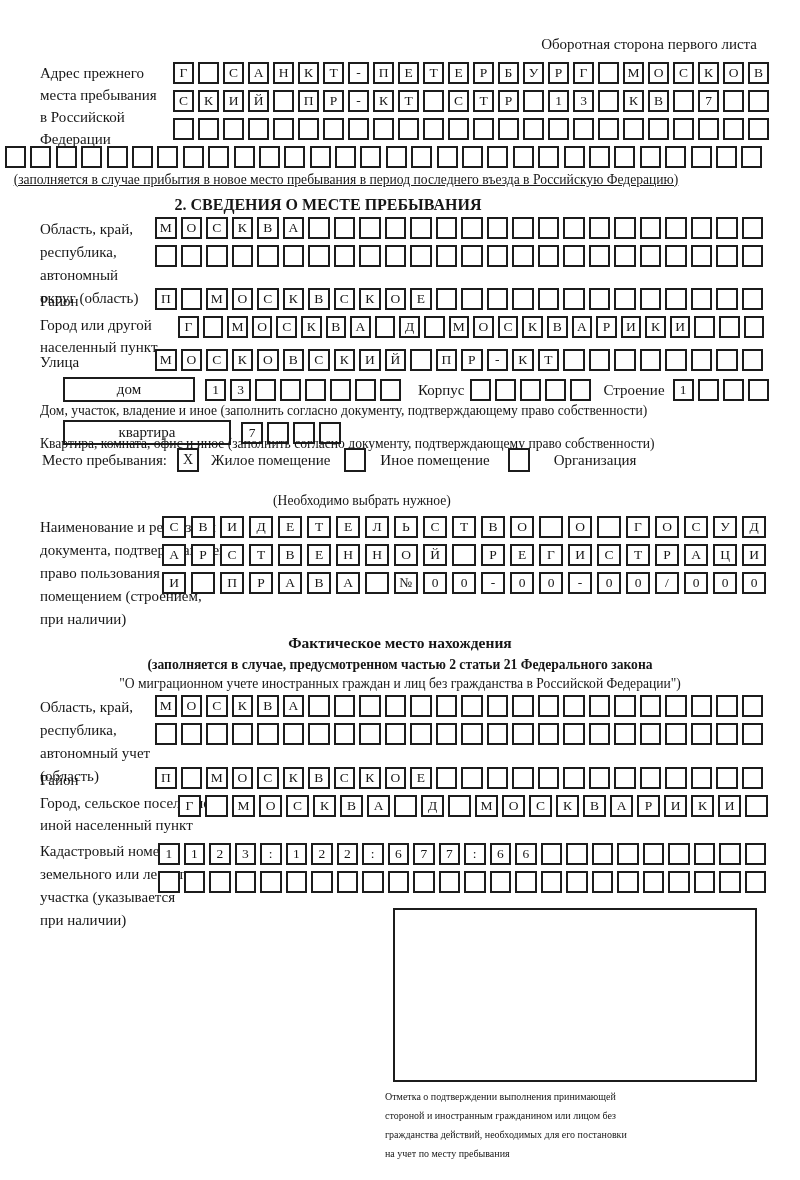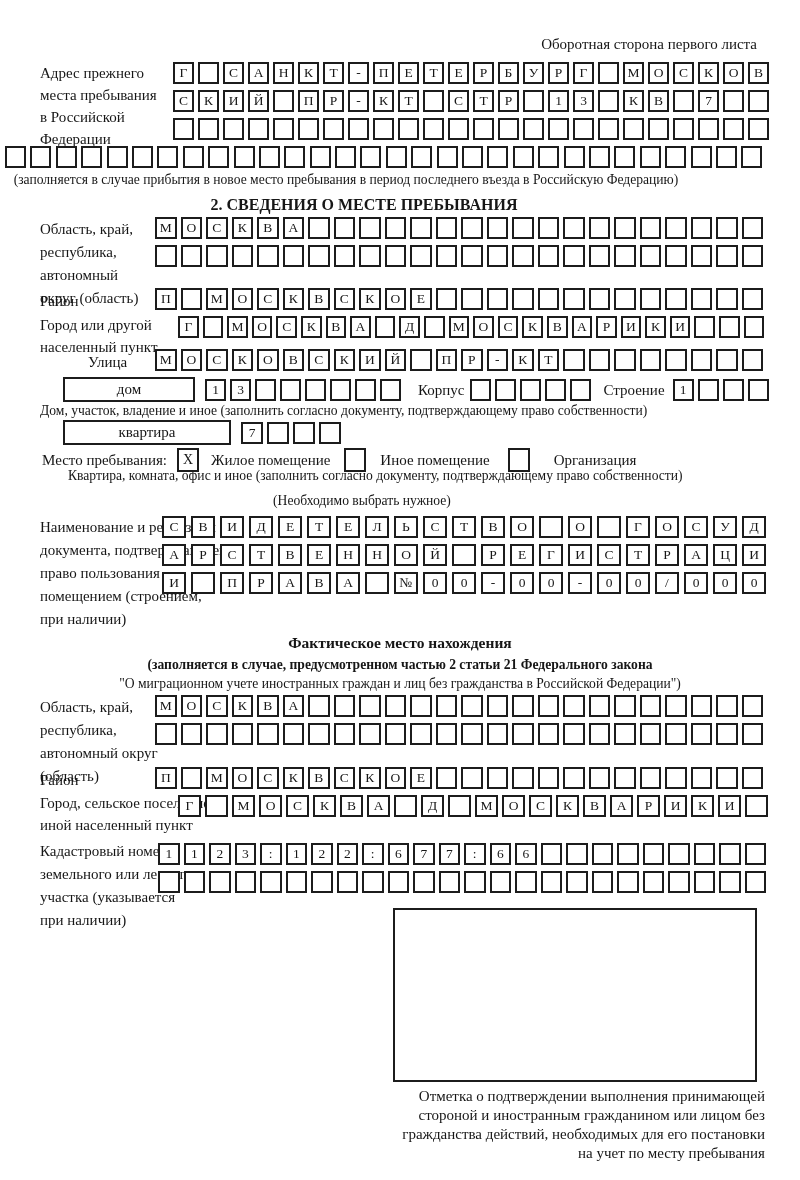--- a/index.html
+++ b/index.html
@@ -21,21 +21,21 @@
   .rowstack{display:flex;flex-direction:column;gap:6px;}
   .widebox{
     box-sizing:border-box;border:2px solid #1c1c1c;height:25px;display:flex;
     align-items:center;justify-content:center;font-size:15px;background:#fff;
   }
   .inlinebox{
     box-sizing:border-box;width:22px;height:24px;border:2px solid #1c1c1c;display:inline-flex;
     align-items:center;justify-content:center;font-size:14px;vertical-align:middle;background:#fff;
   }
   .stamp{box-sizing:border-box;border:2px solid #1c1c1c;background:#fff;}
-  .caption{font-size:15px;line-height:19px;text-align:right;}
+  .caption{font-size:10px;line-height:19px;text-align:left;}
   .lines .line{white-space:nowrap;}
 </style>
 </head>
 <body>
 
 <div class="page">
 
   <div class="abs label" style="top:33px;right:43px;">Оборотная сторона первого листа</div>
 
   <div class="abs label lines" style="top:62px;left:40px;">
@@ -149,23 +149,23 @@
       <span class="cell"></span>
       <span class="cell"></span>
       <span class="cell"></span>
       <span class="cell"></span>
       <span class="cell"></span>
       <span class="cell"></span>
       <span class="cell"></span>
       <span class="cell"></span>
       <span class="cell"></span>
     </div>
-  <div class="abs note center" style="top:172px;left:0;width:692px;">(заполняется в случае прибытия в новое место пребывания в период последнего въезда в Российскую Федерацию)</div>
-
-  <div class="abs title center" style="top:196px;left:0;width:656px;padding-left:36px;">2. СВЕДЕНИЯ О МЕСТЕ ПРЕБЫВАНИЯ</div>
+  <div class="abs note center" style="top:172px;left:0;width:692px;text-decoration:underline;">(заполняется в случае прибытия в новое место пребывания в период последнего въезда в Российскую Федерацию)</div>
+
+  <div class="abs title center" style="top:196px;left:0;width:656px;">2. СВЕДЕНИЯ О МЕСТЕ ПРЕБЫВАНИЯ</div>
 
   <div class="abs label lines" style="top:218px;left:40px;line-height:23px;">
       <div class="line">Область, край,</div>
       <div class="line">республика,</div>
       <div class="line">автономный</div>
       <div class="line">округ (область)</div>
     </div>
   <div class="abs rowstack" style="top:217px;left:155px;">
     <div class="cells" style="--cw:21.5px;">
         <span class="cell">М</span>
@@ -273,21 +273,21 @@
       <span class="cell">А</span>
       <span class="cell">Р</span>
       <span class="cell">И</span>
       <span class="cell">К</span>
       <span class="cell">И</span>
       <span class="cell"></span>
       <span class="cell"></span>
       <span class="cell"></span>
     </div>
 
-  <div class="abs label" style="top:351px;left:40px;margin-left:48px;">Улица</div>
+  <div class="abs label" style="top:351px;left:40px;">Улица</div>
   <div class="abs cells" style="top:349px;left:155px;--cw:21.5px;">
       <span class="cell">М</span>
       <span class="cell">О</span>
       <span class="cell">С</span>
       <span class="cell">К</span>
       <span class="cell">О</span>
       <span class="cell">В</span>
       <span class="cell">С</span>
       <span class="cell">К</span>
       <span class="cell">И</span>
@@ -340,21 +340,21 @@
 
   <div class="abs" style="top:420px;left:63px;display:flex;align-items:center;">
     <div class="widebox" style="width:168px;">квартира</div>
     <div class="cells" style="margin-left:10px;--cw:22px;">
         <span class="cell">7</span>
         <span class="cell"></span>
         <span class="cell"></span>
         <span class="cell"></span>
       </div>
   </div>
-  <div class="abs note" style="top:468px;left:40px;margin-left:28px;">Квартира, комната, офис и иное (заполнить согласно документу, подтверждающему право собственности)</div>
+  <div class="abs note" style="top:436px;left:40px;">Квартира, комната, офис и иное (заполнить согласно документу, подтверждающему право собственности)</div>
 
   <div class="abs" style="top:448px;left:42px;display:flex;align-items:center;justify-content:center;">
     <span class="label">Место пребывания:</span>
     <span class="inlinebox" style="margin-left:10px;">X</span>
     <span class="label" style="margin-left:12px;">Жилое помещение</span>
     <span class="inlinebox" style="margin-left:14px;"></span>
     <span class="label" style="margin-left:14px;">Иное помещение</span>
     <span class="inlinebox" style="margin-left:18px;"></span>
     <span class="label" style="margin-left:24px;">Организация</span>
   </div>
@@ -439,21 +439,21 @@
       </div>
   </div>
 
   <div class="abs title center" style="top:634px;left:0;width:800px;font-size:15.5px;">Фактическое место нахождения</div>
   <div class="abs note center" style="top:657px;left:0;width:800px;font-weight:bold;">(заполняется в случае, предусмотренном частью 2 статьи 21 Федерального закона</div>
   <div class="abs note center" style="top:676px;left:0;width:800px;">"О миграционном учете иностранных граждан и лиц без гражданства в Российской Федерации")</div>
 
   <div class="abs label lines" style="top:696px;left:40px;line-height:23px;">
       <div class="line">Область, край,</div>
       <div class="line">республика,</div>
-      <div class="line">автономный округ</div>
+      <div class="line">автономный учет</div>
       <div class="line">(область)</div>
     </div>
   <div class="abs rowstack" style="top:695px;left:155px;">
     <div class="cells" style="--cw:21.5px;">
         <span class="cell">М</span>
         <span class="cell">О</span>
         <span class="cell">С</span>
         <span class="cell">К</span>
         <span class="cell">В</span>
         <span class="cell">А</span>

